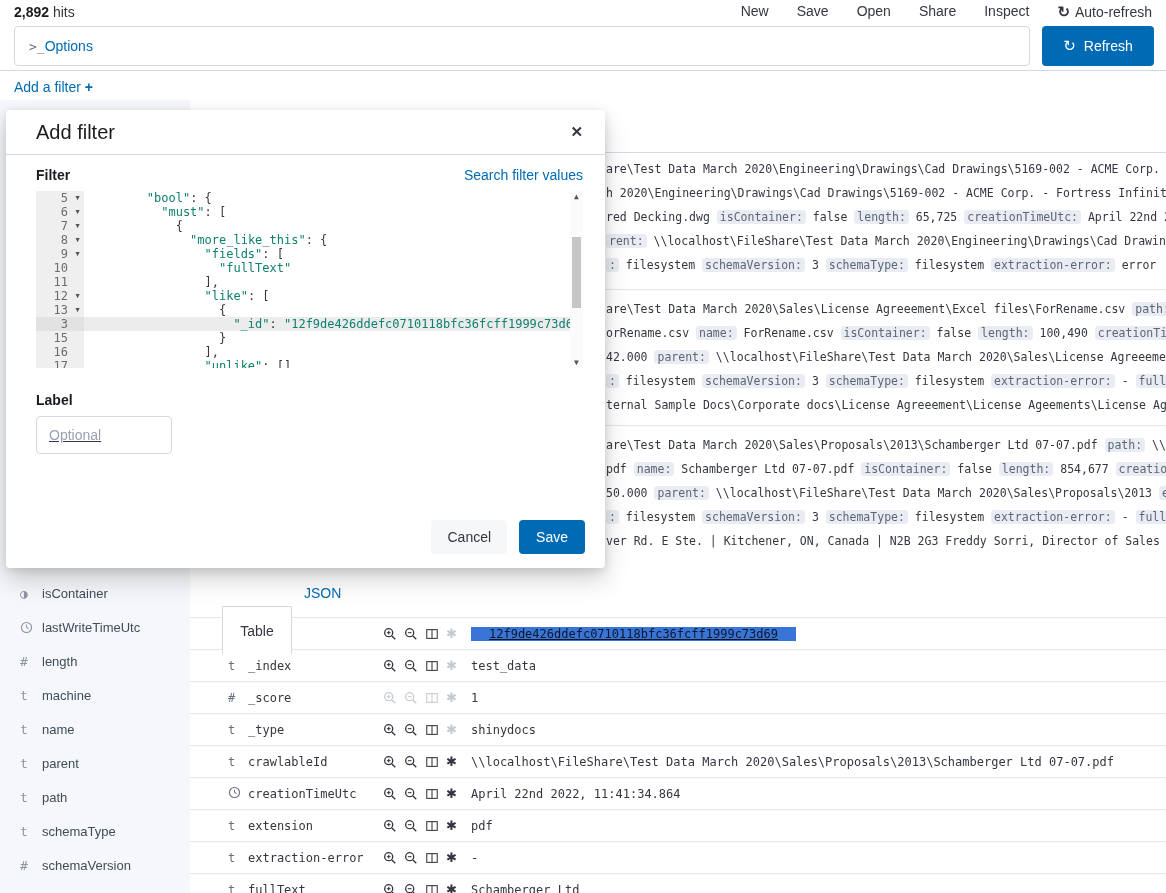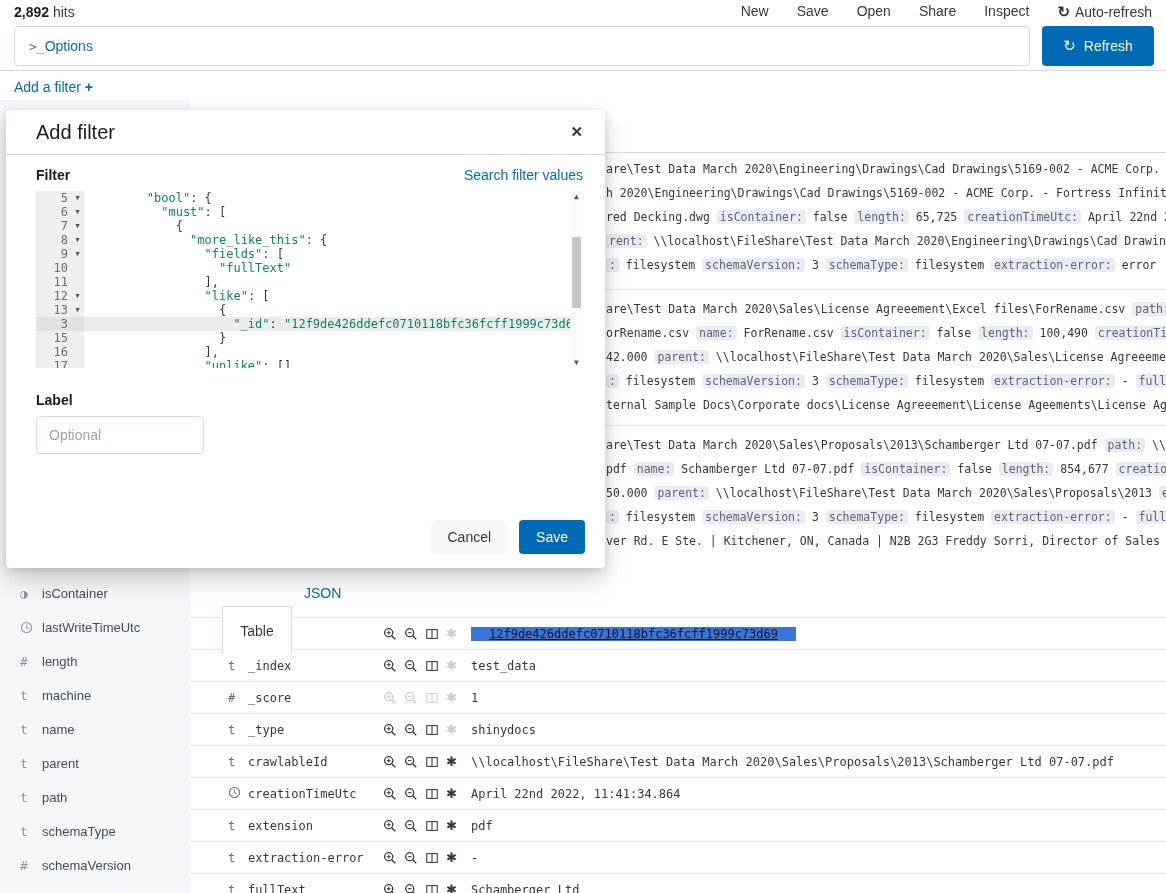--- a/index.html
+++ b/index.html
@@ -82,22 +82,22 @@
   .tok-s{color:#0e8070;}
   .tok-p{color:#343741;}
   .ig{display:inline-block;width:2ch;background:linear-gradient(#e0e0e0,#e0e0e0) right top/1px 100% no-repeat;}
   .sbar{position:absolute;right:0;top:0;bottom:0;width:13px;background:#fbfbfb;}
   .sb-arrow{position:absolute;left:0;right:0;text-align:center;font-size:8px;color:#555;cursor:pointer;}
   .sb-up{top:1px;} .sb-dn{bottom:1px;}
   .sb-thumb{position:absolute;left:2px;right:2px;top:26%;height:40%;background:#c6c6c6;cursor:grab;}
   .dsl{margin-top:12px;font-size:14px;color:#343741;}
   .dsl a{color:#006BB4;text-decoration:none;cursor:pointer;}
   .label-h{margin-top:24px;font-weight:bold;font-size:14px;color:#1a1c21;}
-  .label-input{margin-top:8px;width:168px;height:38px;border:1px solid #d3dae6;border-radius:4px;
-    padding:0 12px;font-size:14px;color:#343741;box-sizing:border-box;font-family:"Liberation Sans",sans-serif;}
+  .label-input{margin-top:8px;width:136px;height:38px;border:1px solid #d3dae6;border-radius:4px;
+    padding:0 12px;font-size:14px;color:#343741;box-sizing:border-box;font-family:"Liberation Sans",sans-serif;text-decoration:underline;}
   .label-input::placeholder{color:#98a2b3;}
   .m-footer{position:absolute;right:20px;bottom:14px;display:flex;gap:12px;}
   .btn-cancel{height:34px;padding:0 16px;background:#f6f7f9;border:none;border-radius:4px;color:#343741;
     font-size:14px;cursor:pointer;font-family:"Liberation Sans",sans-serif;}
   .btn-save{height:34px;padding:0 17px;background:#006BB4;border:none;border-radius:4px;color:#fff;
     font-size:14px;cursor:pointer;font-family:"Liberation Sans",sans-serif;}
 </style>
 </head>
 <body>
 

